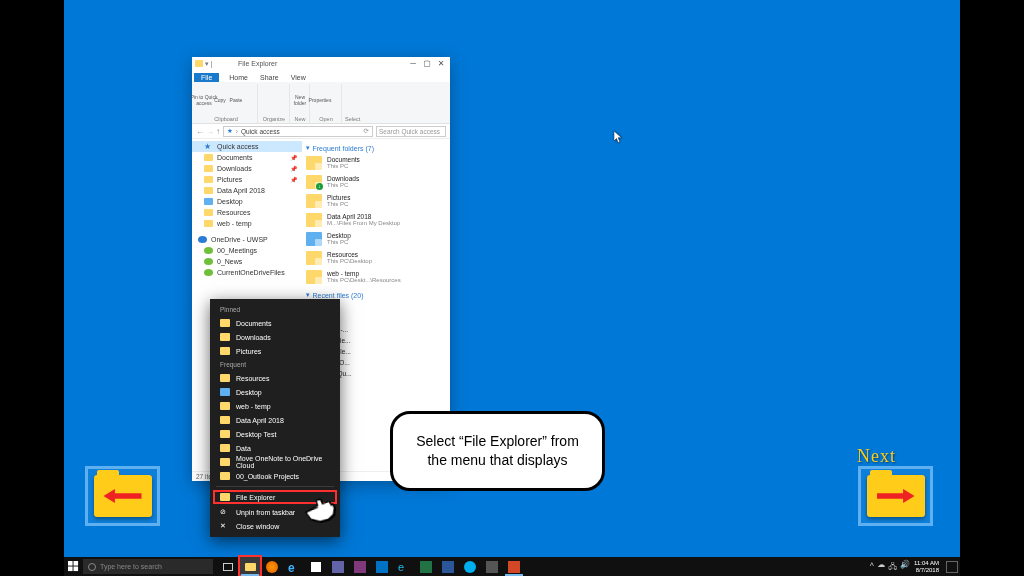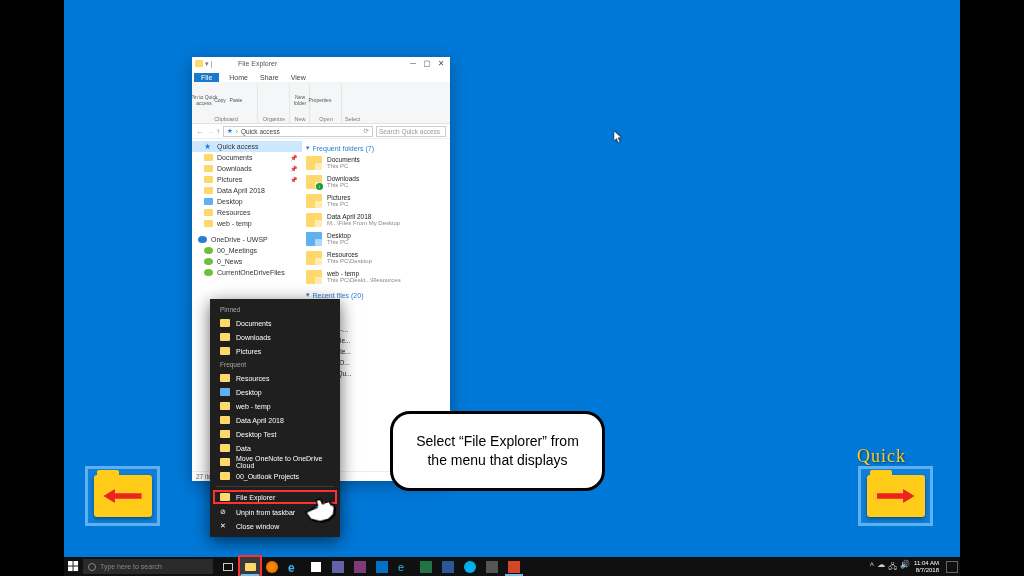--- a/index.html
+++ b/index.html
@@ -439,21 +439,21 @@
 
 <div class="callout">
   <div>Select “File Explorer” from</div>
   <div>the menu that displays</div>
 </div>
 
 <div class="nav-btn prev">
   <div class="folder"></div>
   <div class="arrow"></div>
 </div>
-<div class="next-label">Quick</div>
+<div class="next-label">Next</div>
 <div class="nav-btn next">
   <div class="folder"></div>
   <div class="arrow"></div>
 </div>
 
 <div class="taskbar">
   <div class="tb-start">
     <svg viewBox="0 0 12 12">
         <rect x="0" y="0" width="5" height="5" fill="#fff"></rect>
         <rect x="6" y="0" width="5" height="5" fill="#fff"></rect>

